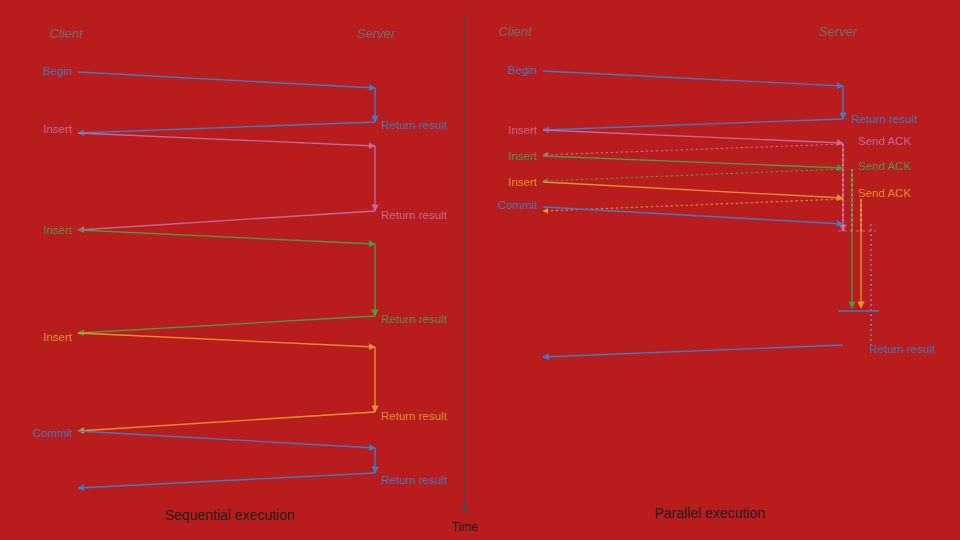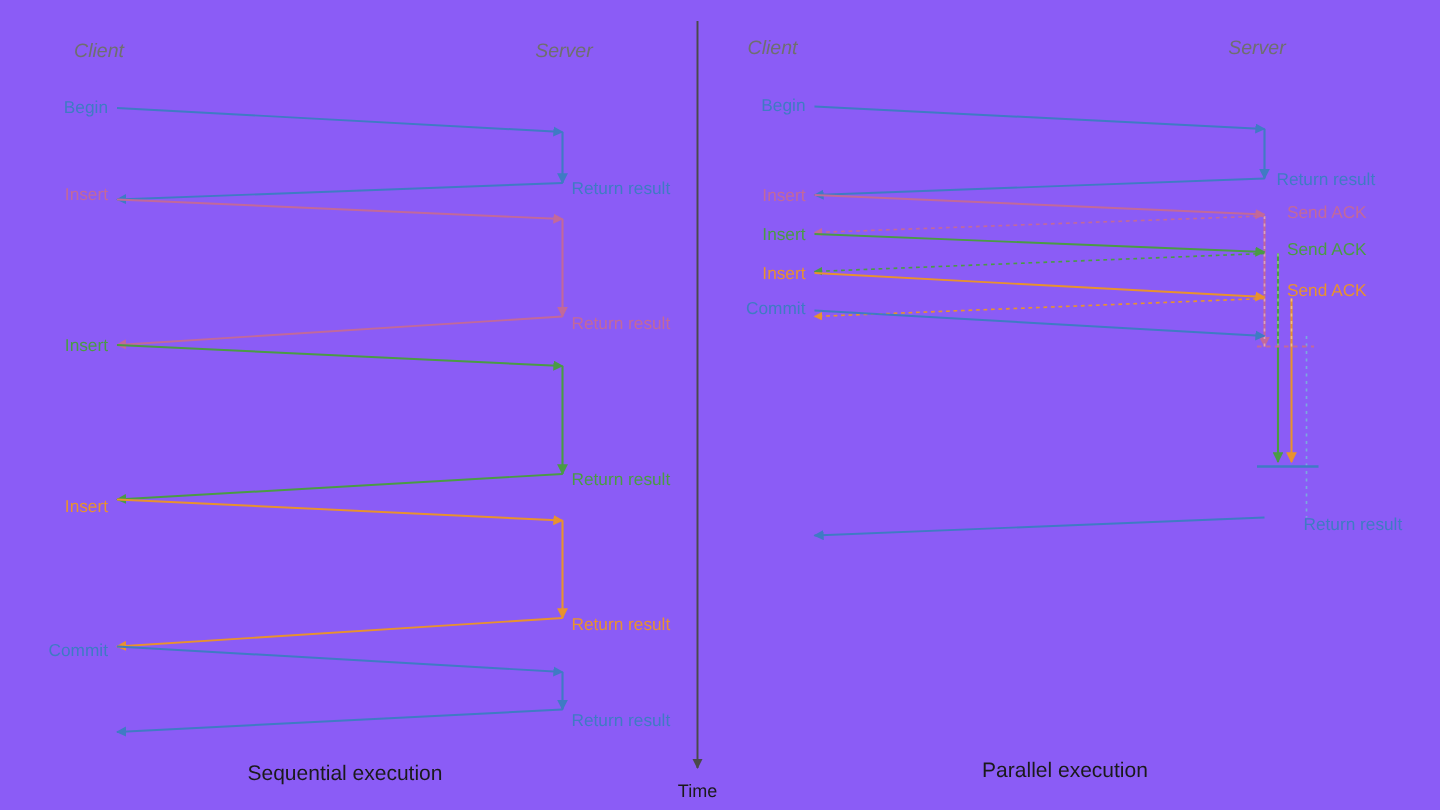--- a/index.html
+++ b/index.html
@@ -11,21 +11,21 @@
   body {
     width: 960px;
     height: 540px;
     overflow: hidden;
     font-family: "Liberation Sans", sans-serif;
   }
   #canvas {
     position: relative;
     width: 960px;
     height: 540px;
-    background: #8b5cf6;
+    background: #b91c1c;
   }
   svg#diagram {
     position: absolute;
     left: 0;
     top: 0;
     width: 960px;
     height: 540px;
     display: block;
   }
   .role-header {

